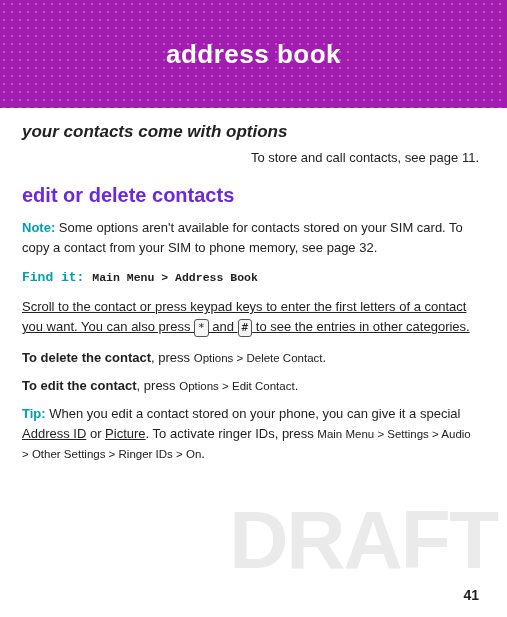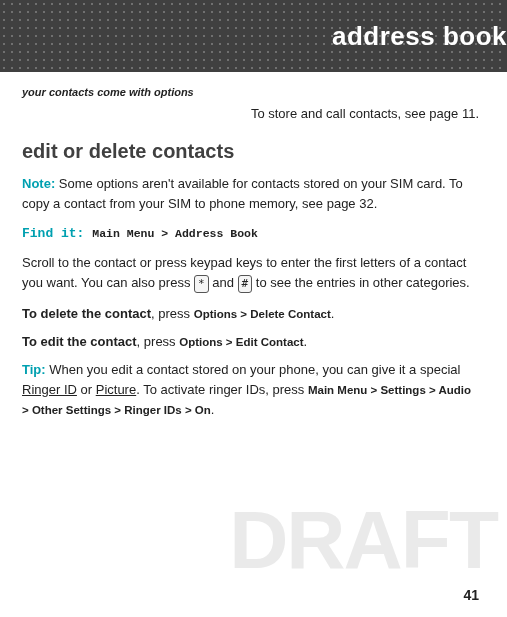--- a/index.html
+++ b/index.html
@@ -11,26 +11,26 @@
       font-family: Arial, Helvetica, sans-serif;
       font-size: 13px;
       color: #222;
       overflow: hidden;
       position: relative;
     }
 
     
     .header {
       width: 100%;
-      height: 72px;
-      background: #404040;
+      height: 108px;
+      background: #a21caf;
       position: relative;
       display: flex;
       align-items: center;
-      justify-content: flex-end;
+      justify-content: center;
       overflow: hidden;
     }
 
     .header-dots {
       position: absolute;
       top: 0; left: 0; right: 0; bottom: 0;
       background-image:
         radial-gradient(circle, rgba(255,255,255,0.25) 1px, transparent 1px);
       background-size: 8px 8px;
     }
@@ -45,37 +45,37 @@
     }
 
     
     .content {
       padding: 14px 28px 14px 22px;
     }
 
     .subtitle {
       font-style: italic;
       font-weight: bold;
-      font-size: 11px;
+      font-size: 17px;
       color: #222;
       margin-bottom: 6px;
     }
 
     .intro {
       font-size: 13px;
       color: #222;
       margin-bottom: 14px;
       line-height: 1.5;
       text-align: right;
     }
 
     .section-title {
       font-size: 20px;
       font-weight: bold;
-      color: #404040;
+      color: #6d28d9;
       margin-bottom: 10px;
       line-height: 1.3;
     }
 
     .note-block {
       font-size: 13px;
       line-height: 1.55;
       margin-bottom: 10px;
       color: #222;
     }
@@ -100,20 +100,21 @@
     .find-path {
       font-size: 11.5px;
       font-weight: bold;
     }
 
     .scroll-block {
       font-size: 13px;
       line-height: 1.55;
       margin-bottom: 10px;
       color: #222;
+      text-decoration: underline;
     }
 
     .key-btn {
       display: inline-block;
       border: 1.5px solid #555;
       border-radius: 3px;
       padding: 0 3px;
       font-size: 11px;
       font-family: monospace;
       background: #f5f5f5;
@@ -127,21 +128,21 @@
       margin-bottom: 8px;
       color: #222;
     }
 
     .action-label {
       font-weight: bold;
     }
 
     .menu-text {
       font-size: 11.5px;
-      font-weight: bold;
+      font-weight: normal;
     }
 
     .tip-block {
       font-size: 13px;
       line-height: 1.55;
       margin-bottom: 10px;
       color: #222;
     }
 
     .tip-label {
@@ -209,20 +210,20 @@
 
   <div class="action-block">
     <span class="action-label">To delete the contact</span><span>, press </span><span class="menu-text">Options &gt; Delete Contact</span><span>.</span>
   </div>
 
   <div class="action-block">
     <span class="action-label">To edit the contact</span><span>, press </span><span class="menu-text">Options &gt; Edit Contact</span><span>.</span>
   </div>
 
   <div class="tip-block">
-    <span class="tip-label">Tip:</span><span> When you edit a contact stored on your phone, you can give it a special </span><span class="underline">Ringer ID</span><span> or </span><span class="underline">Picture</span><span>. To activate ringer IDs, press </span><span class="menu-text">Main Menu &gt; Settings &gt; Audio &gt; Other Settings &gt; Ringer IDs &gt; On</span><span>.</span>
+    <span class="tip-label">Tip:</span><span> When you edit a contact stored on your phone, you can give it a special </span><span class="underline">Address ID</span><span> or </span><span class="underline">Picture</span><span>. To activate ringer IDs, press </span><span class="menu-text">Main Menu &gt; Settings &gt; Audio &gt; Other Settings &gt; Ringer IDs &gt; On</span><span>.</span>
   </div>
 
 </div>
 
 <div class="draft-watermark">DRAFT</div>
 
 <div class="page-number">41</div>
 
 </body></html>

